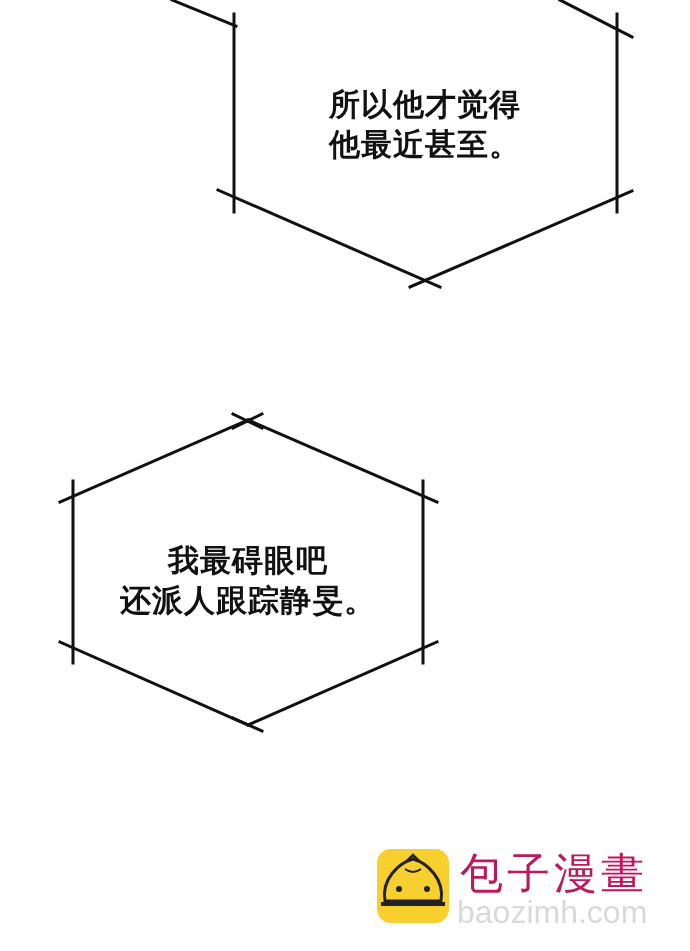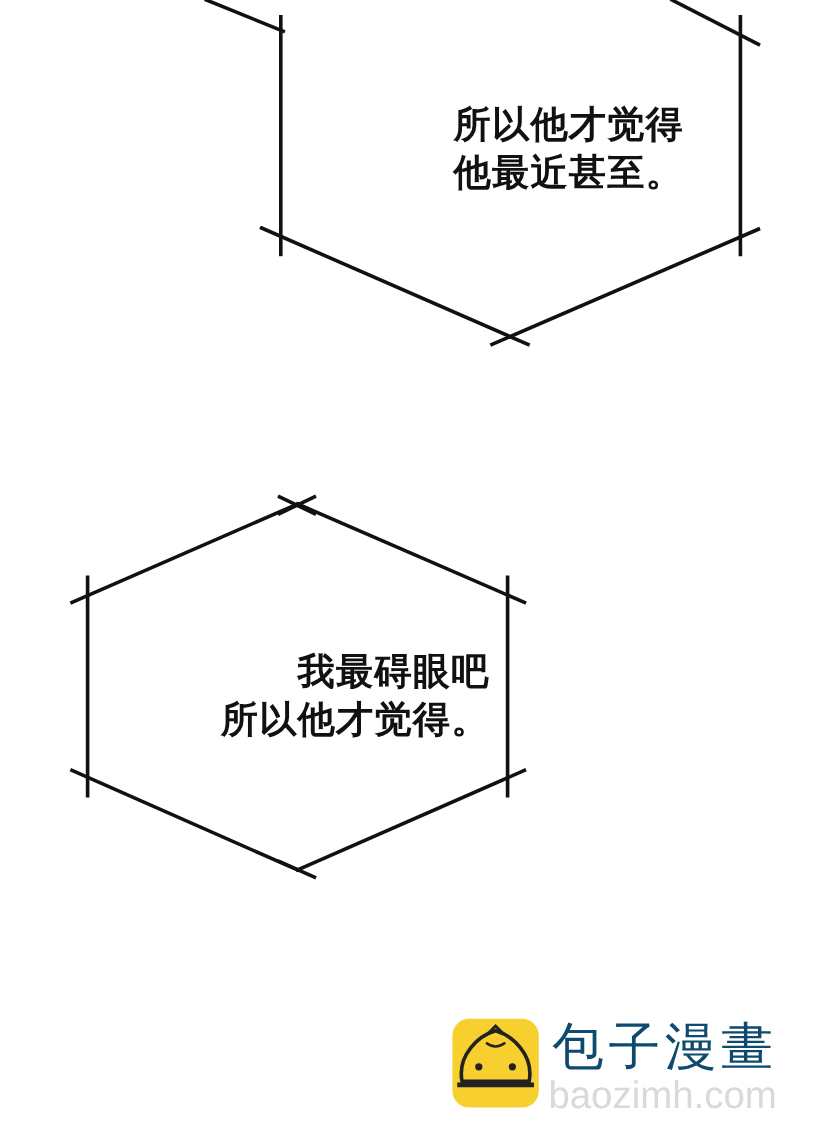--- a/index.html
+++ b/index.html
@@ -1,24 +1,24 @@
 <!DOCTYPE html>
 <html><head>
 <meta charset="utf-8">
 <style>
   html, body { margin:0; padding:0; background:#ffffff; }
   body { width:690px; height:951px; position:relative; overflow:hidden; font-family:"DejaVu Sans", sans-serif; }
   svg.frame { position:absolute; left:0; top:0; }
-  .bubble-text { position:absolute; text-align:right; color:#111111; font-weight:bold; font-size:31px; line-height:40px; letter-spacing:1px; }
+  .bubble-text { position:absolute; text-align:center; color:#111111; font-weight:bold; font-size:31px; line-height:40px; letter-spacing:1px; }
   .bubble-text div { white-space:nowrap; }
   #t1 { left:280px; top:84px; width:290px; }
   #t2 { left:88px; top:540px; width:320px; }
   .wm { position:absolute; left:375px; top:845px; width:300px; height:80px; }
   .wm-logo { position:absolute; left:2px; top:4px; width:72px; height:74px; background:#f7cf2e; border-radius:14px; }
-  .wm-title { position:absolute; left:85px; top:4px; font-size:43px; color:#0c4a6e; letter-spacing:4px; line-height:48px; font-family:"DejaVu Sans", sans-serif; }
+  .wm-title { position:absolute; left:85px; top:4px; font-size:43px; color:#be185d; letter-spacing:4px; line-height:48px; font-family:"DejaVu Sans", sans-serif; }
   .wm-url { position:absolute; left:82px; top:50px; font-size:32px; color:#d9d9d9; line-height:34px; font-family:"Liberation Sans", sans-serif; }
 </style>
 </head>
 <body>
 
 <svg class="frame" width="690" height="951">
   <g stroke="#111" stroke-width="3" fill="none" stroke-linecap="square">
 
     <g>
       <line x1="172" y1="0" x2="236" y2="26"></line>
@@ -43,21 +43,21 @@
   </g>
 </svg>
 
 <div class="bubble-text" id="t1">
   <div>所以他才觉得</div>
   <div>他最近甚至。</div>
 </div>
 
 <div class="bubble-text" id="t2">
   <div>我最碍眼吧</div>
-  <div>所以他才觉得。</div>
+  <div>还派人跟踪静旻。</div>
 </div>
 
 <div class="wm">
   <div class="wm-logo">
     <svg width="72" height="74" viewBox="0 0 72 74">
       <path d="M8 52 C4 30 22 14 36 10 C50 14 68 30 64 52 Z" fill="none" stroke="#222" stroke-width="3"></path>
       <path d="M30 12 L36 6 L42 12" fill="none" stroke="#222" stroke-width="2.5"></path>
       <path d="M28 20 Q36 26 44 20" fill="none" stroke="#222" stroke-width="2"></path>
       <circle cx="22" cy="40" r="3" fill="#222"></circle>
       <circle cx="50" cy="40" r="3" fill="#222"></circle>

